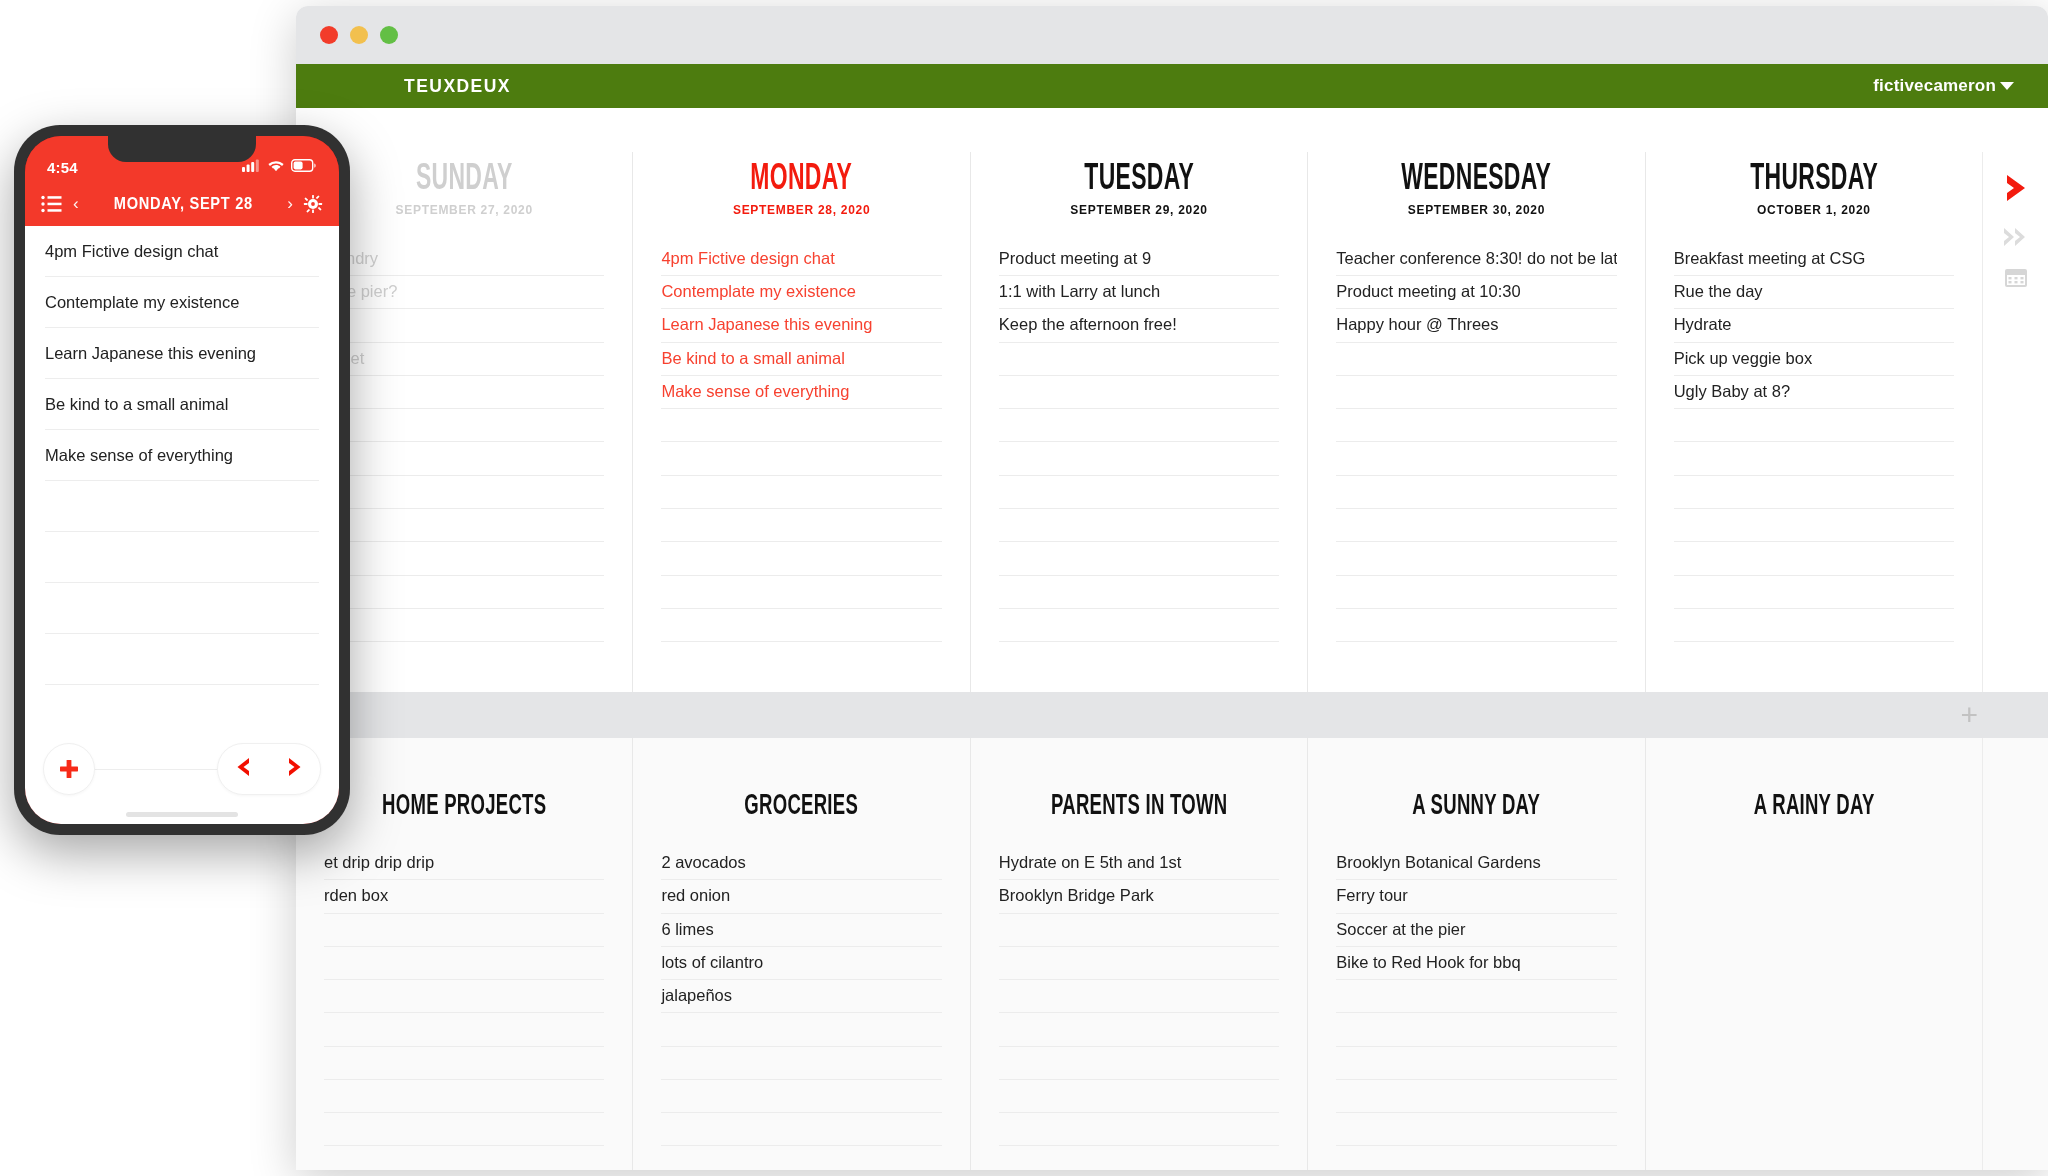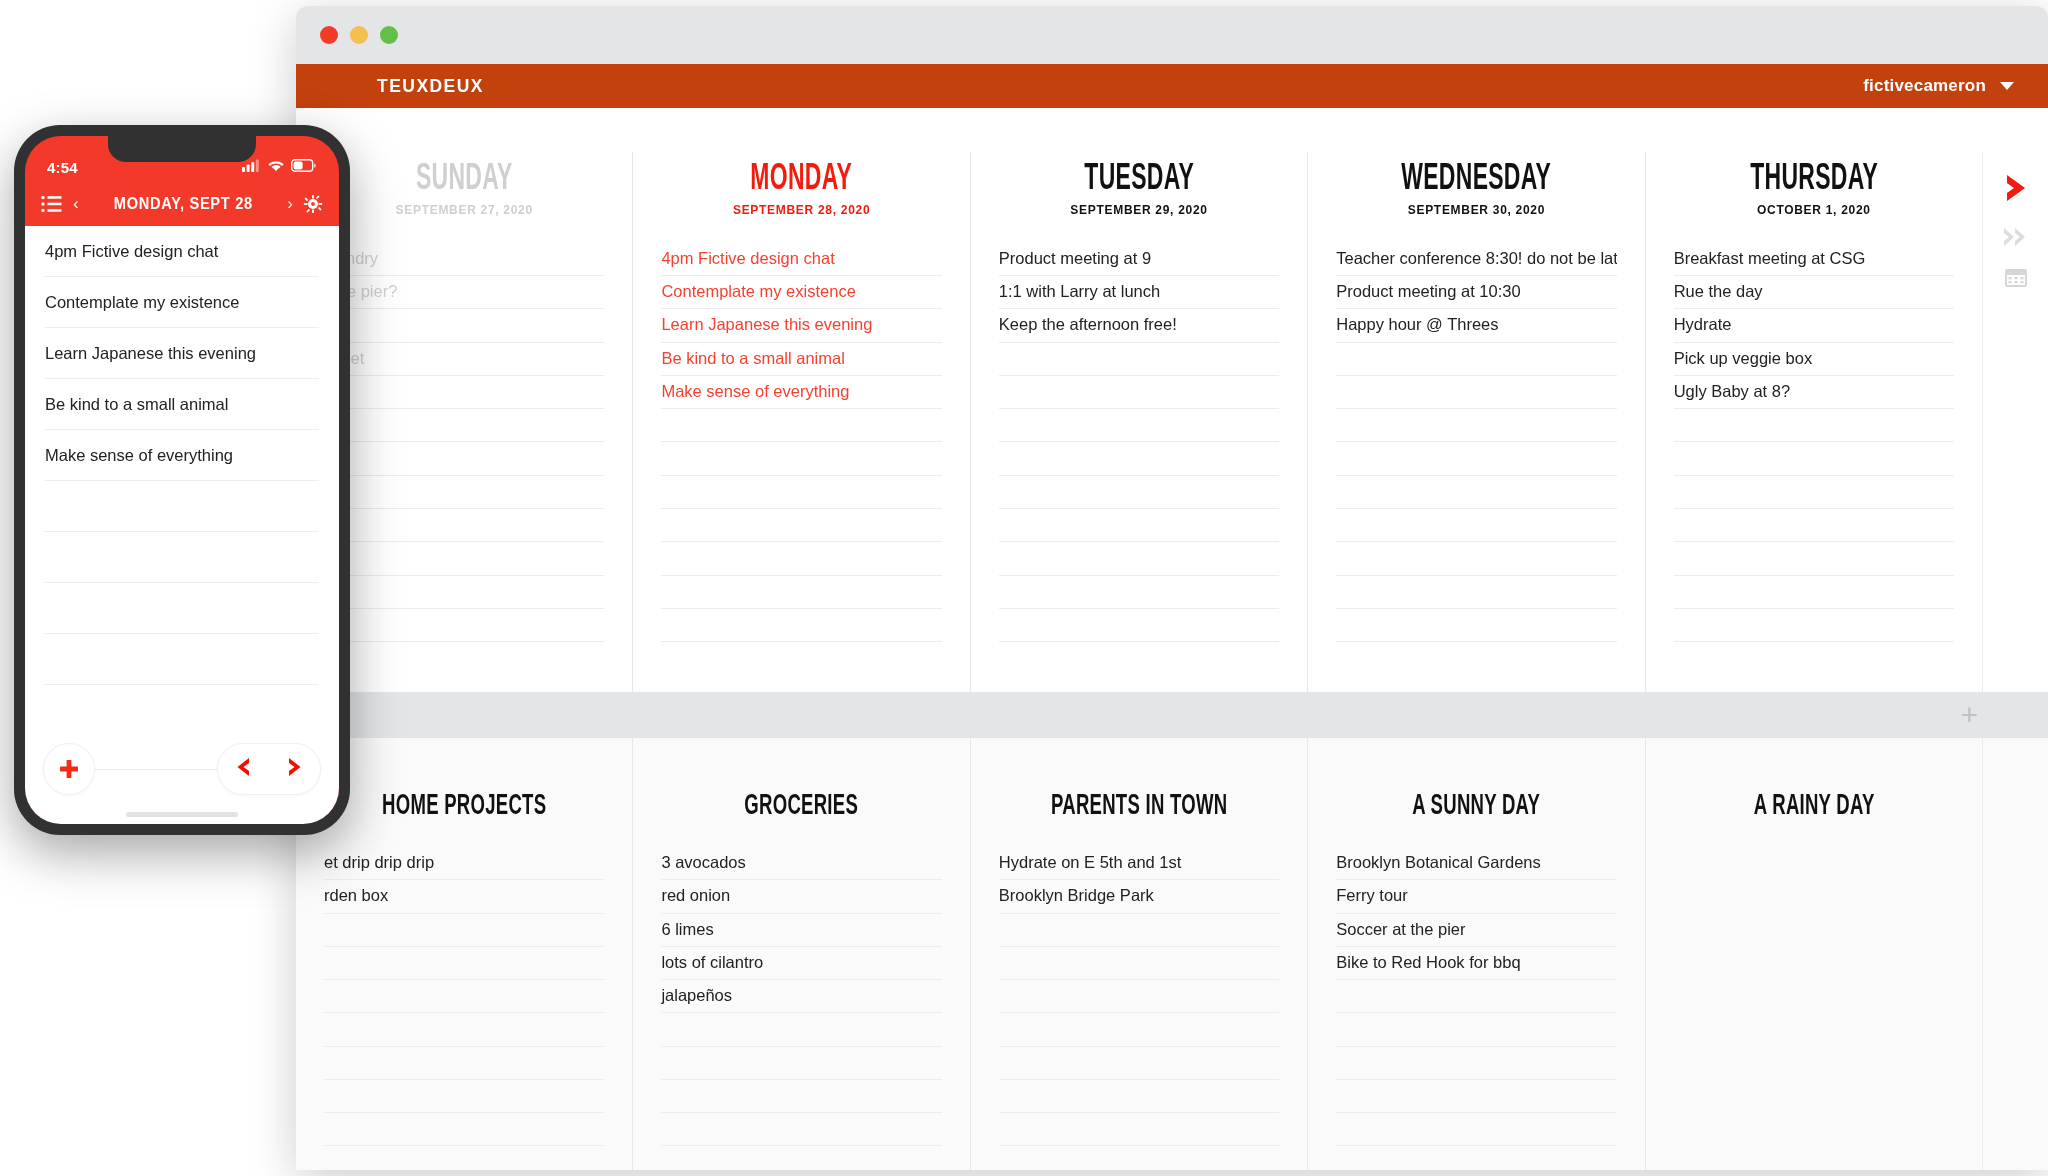--- a/index.html
+++ b/index.html
@@ -23,30 +23,30 @@
   .titlebar {
     height: 58px; background: #e4e5e7;
     display: flex; align-items: center; padding-left: 24px; gap: 12px;
   }
   .dot { width: 18px; height: 18px; border-radius: 50%; }
   .dot.r { background: #f23c2a; }
   .dot.y { background: #f2c04e; }
   .dot.g { background: #63bf45; }
 
   .appbar {
-    height: 44px; background: #c2410c;
+    height: 44px; background: #4d7c0f;
     display: flex; align-items: center; justify-content: space-between;
-    padding: 0 34px 0 81px;
+    padding: 0 34px 0 108px;
   }
   .brand {
     color: #ffffff; font-weight: 700; font-size: 19px;
     letter-spacing: 1.6px; transform: scaleX(0.92); transform-origin: left center;
     font-family: "Liberation Sans Narrow", "Liberation Sans", sans-serif;
   }
-  .userbox { display: flex; align-items: center; gap: 14px; margin-left: 44px; }
+  .userbox { display: flex; align-items: center; gap: 4px; margin-left: 44px; }
   .username { color: #fff; font-size: 17px; font-weight: 700; letter-spacing: .2px; }
   .caret-d {
     width: 0; height: 0; border-left: 7px solid transparent;
     border-right: 7px solid transparent; border-top: 8px solid #fff;
   }
 
   .appbody { position: relative; height: calc(1164px - 58px - 44px); background:#fff; }
 
   
   .week {
@@ -361,21 +361,21 @@
               <div class="item blank">&nbsp;</div>
               <div class="item blank">&nbsp;</div>
               <div class="item blank">&nbsp;</div>
               <div class="item blank">&nbsp;</div>
               <div class="item blank">&nbsp;</div>
             </div>
           </div>
           <div class="listcol">
             <div class="listname">GROCERIES</div>
             <div class="items">
-              <div class="item">3 avocados</div>
+              <div class="item">2 avocados</div>
               <div class="item">red onion</div>
               <div class="item">6 limes</div>
               <div class="item">lots of cilantro</div>
               <div class="item">jalapeños</div>
               <div class="item blank">&nbsp;</div>
               <div class="item blank">&nbsp;</div>
               <div class="item blank">&nbsp;</div>
               <div class="item blank">&nbsp;</div>
             </div>
           </div>

